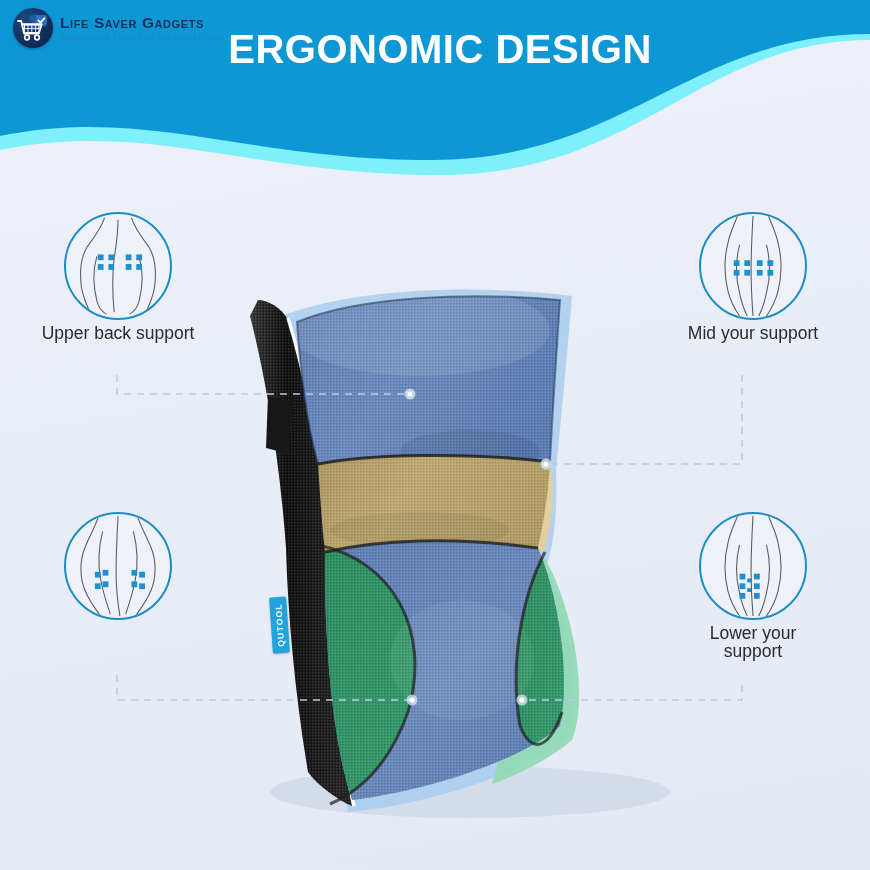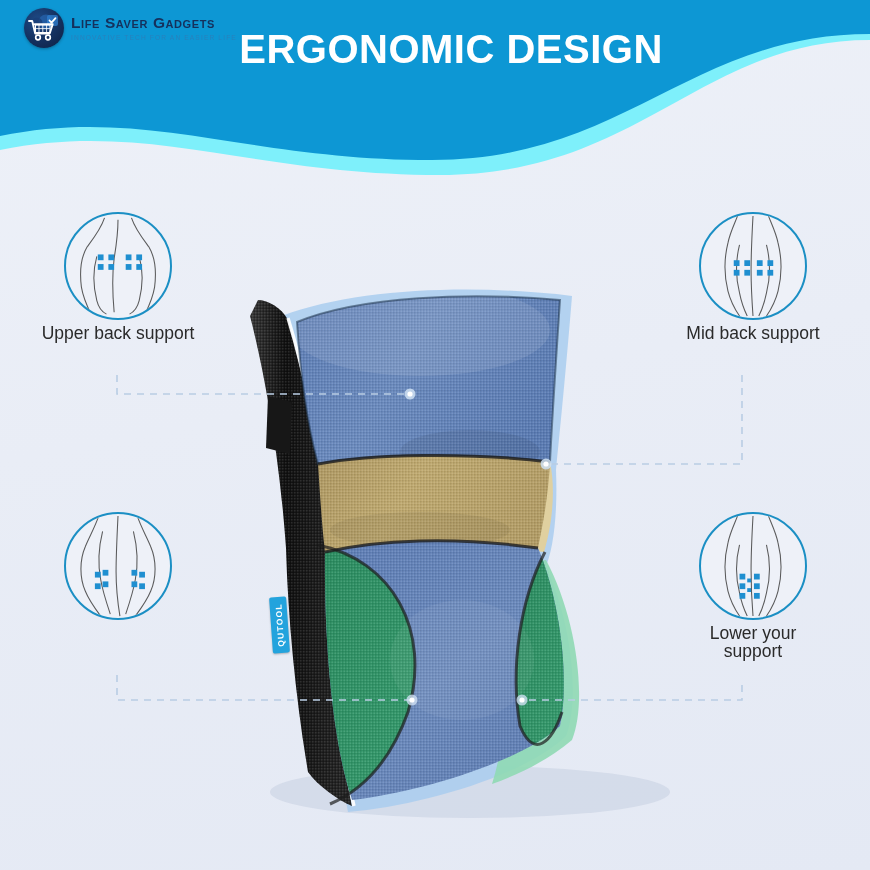--- a/index.html
+++ b/index.html
@@ -10,21 +10,21 @@
     position:relative;
   }
   #stage {
     position:absolute; inset:0;
     background:linear-gradient(170deg,#eef1f8 0%,#e9edf6 45%,#e4e9f4 100%);
     overflow:hidden;
   }
 
   
   .header-wave { position:absolute; top:0; left:0; width:870px; height:200px; z-index:2; }
-  .header-text { position:absolute; top:0; left:16px; width:808px; height:130px; z-index:4; }
+  .header-text { position:absolute; top:0; left:5px; width:808px; height:130px; z-index:4; }
 
   .logo-wrap {
     position:absolute; left:8px; top:8px;
     display:flex; align-items:center; gap:7px;
   }
   .logo-badge {
     width:40px; height:40px; border-radius:50%;
     background:radial-gradient(circle at 35% 30%,#1d4a86 0%,#14305e 55%,#0c1f42 100%);
     position:relative; overflow:hidden; flex:none;
     box-shadow:0 1px 3px rgba(0,0,0,.3);
@@ -305,21 +305,21 @@
             <rect x="45" y="48" width="6" height="6"></rect>
           <rect x="34" y="58" width="6" height="6"></rect>
             <rect x="45" y="58" width="6" height="6"></rect>
           <rect x="58" y="48" width="6" height="6"></rect>
             <rect x="69" y="48" width="6" height="6"></rect>
           <rect x="58" y="58" width="6" height="6"></rect>
             <rect x="69" y="58" width="6" height="6"></rect>
         </g>
       </svg>
     </div>
-    <div class="callout-label">Mid back support</div>
+    <div class="callout-label">Mid your support</div>
   </div>
 
   <div class="callout c-side">
     <div class="icon-circle">
       <svg viewBox="0 0 108 108">
         <g stroke="#4a4a4a" stroke-width="1.1" fill="none" opacity=".9">
           <path d="M54,2 C53,22 52,42 52,60 C52,78 54,94 56,106"></path>
           <path d="M34,2 C30,14 24,24 20,34 C14,48 14,66 20,80 C24,90 30,98 36,106"></path>
           <path d="M74,2 C78,14 84,24 88,34 C94,48 94,66 88,80 C84,90 78,98 72,106"></path>
           <path d="M38,18 C34,34 33,52 36,68 C38,80 42,92 46,104"></path>

